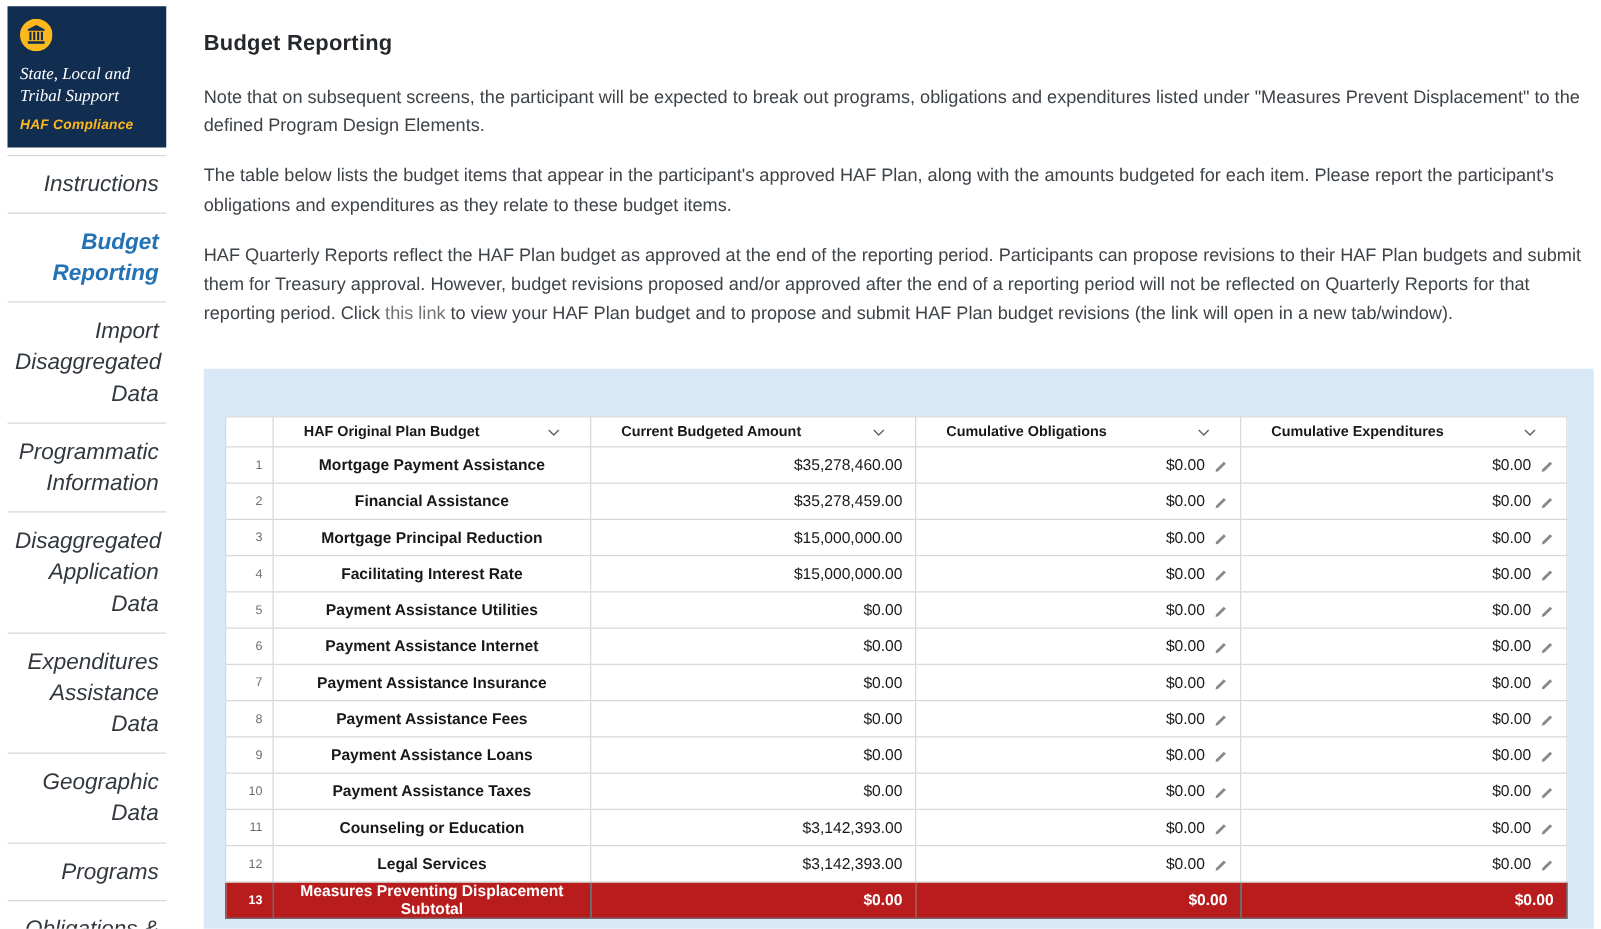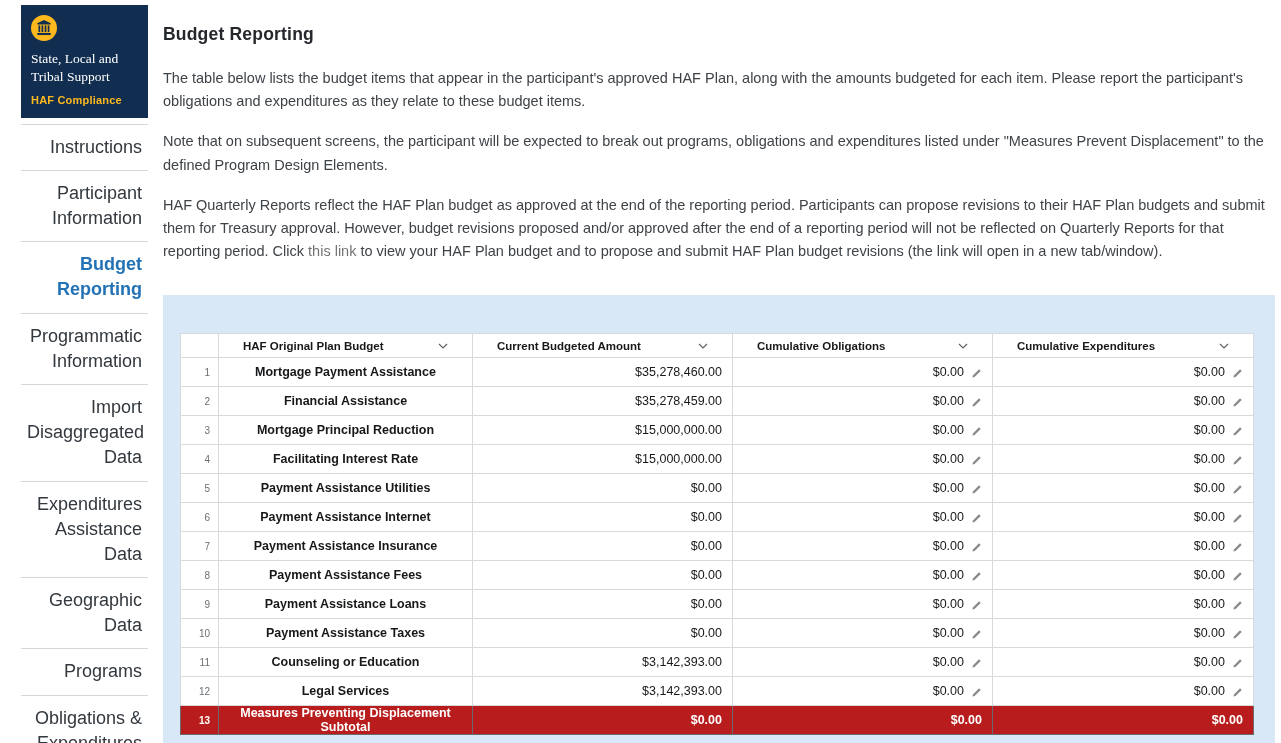--- a/index.html
+++ b/index.html
@@ -1,21 +1,21 @@
 <!DOCTYPE html>
 <html><head>
 <meta charset="utf-8">
 <style>
   * { margin:0; padding:0; box-sizing:border-box; }
   html,body { width:1281px; height:743px; overflow:hidden; background:#fff;
               font-family:"Liberation Sans", sans-serif; }
   .layout { display:flex; width:1281px; height:743px; }
 
   
-  .sidebar { width:133px; flex:0 0 133px; padding:5px 0 0 21px; }
+  .sidebar { width:133px; flex:0 0 133px; padding:5px 0 0 6px;font-style:italic; }
   .brand { width:127px; background:#112e51; color:#fff; padding:10px 10px 12px 10px; }
   .brand-logo { width:26px; height:26px; margin-bottom:9px; }
   .brand-title { font-family:"Liberation Serif", serif; font-size:13.5px; line-height:1.32; }
   .brand-sub { color:#fdb81e; font-weight:bold; font-size:11px; margin-top:8px; letter-spacing:.2px; }
   .nav { width:127px; border-top:1px solid #d6d7d9; margin-top:6px; }
   .nav-item { padding:10px 6px; border-bottom:1px solid #d6d7d9; font-size:18px;
               color:#32383e; line-height:1.4; cursor:pointer;text-align:right; }
   .nav-item.active { color:#2272b5; font-weight:bold; }
 
   
@@ -62,37 +62,37 @@
             <rect x="15.4" y="9.6" width="1.6" height="6.2"></rect>
             <rect x="5.8" y="16.6" width="12.4" height="1.9"></rect>
           </g>
         </svg>
       </div>
       <div class="brand-title">State, Local and Tribal Support</div>
       <div class="brand-sub">HAF Compliance</div>
     </div>
     <div class="nav">
         <div class="nav-item"><span class="nav-label">Instructions</span></div>
-        <div class="nav-item"><span class="nav-label">Participant Information</span></div>
         <div class="nav-item active"><span class="nav-label">Budget Reporting</span></div>
+        <div class="nav-item"><span class="nav-label">Import Disaggregated Data</span></div>
         <div class="nav-item"><span class="nav-label">Programmatic Information</span></div>
-        <div class="nav-item"><span class="nav-label">Import Disaggregated Data</span></div>
+        <div class="nav-item"><span class="nav-label">Disaggregated Application Data</span></div>
         <div class="nav-item"><span class="nav-label">Expenditures Assistance Data</span></div>
         <div class="nav-item"><span class="nav-label">Geographic Data</span></div>
         <div class="nav-item"><span class="nav-label">Programs</span></div>
         <div class="nav-item"><span class="nav-label">Obligations &amp; Expenditures Verification</span></div>
         <div class="nav-item"><span class="nav-label">Participant</span></div>
       </div>
   </div>
 
   <div class="main">
     <div class="page-title">Budget Reporting</div>
 
+    <p class="para">Note that on subsequent screens, the participant will be expected to break out programs, obligations and expenditures listed under "Measures Prevent Displacement" to the defined Program Design Elements.</p>
     <p class="para">The table below lists the budget items that appear in the participant's approved HAF Plan, along with the amounts budgeted for each item. Please report the participant's obligations and expenditures as they relate to these budget items.</p>
-    <p class="para">Note that on subsequent screens, the participant will be expected to break out programs, obligations and expenditures listed under "Measures Prevent Displacement" to the defined Program Design Elements.</p>
     <p class="para"><span>HAF Quarterly Reports reflect the HAF Plan budget as approved at the end of the reporting period. Participants can propose revisions to their HAF Plan budgets and submit them for Treasury approval. However, budget revisions proposed and/or approved after the end of a reporting period will not be reflected on Quarterly Reports for that reporting period. Click </span><a>this link</a><span> to view your HAF Plan budget and to propose and submit HAF Plan budget revisions (the link will open in a new tab/window).</span></p>
 
     <div class="panel">
       <table>
         <colgroup>
           <col class="c-num">
             <col class="c-item">
             <col class="c-bud">
             <col class="c-obl">
             <col class="c-exp">

